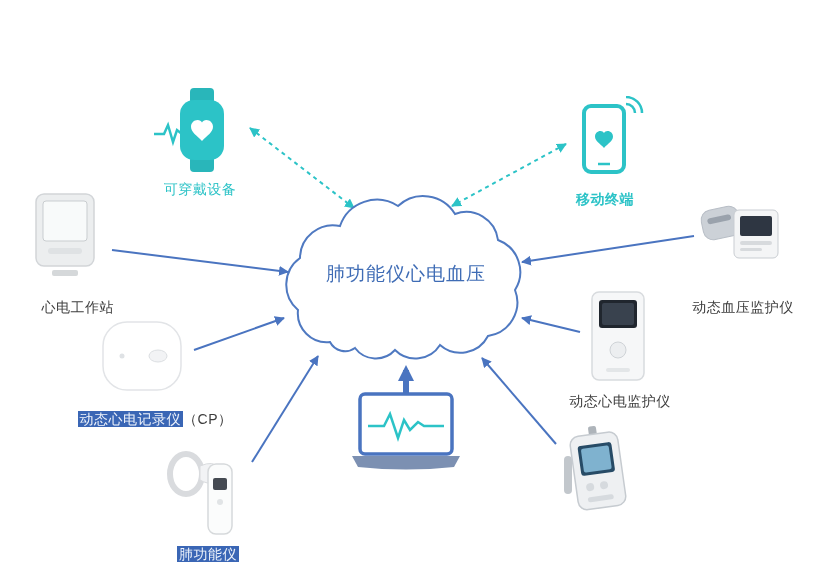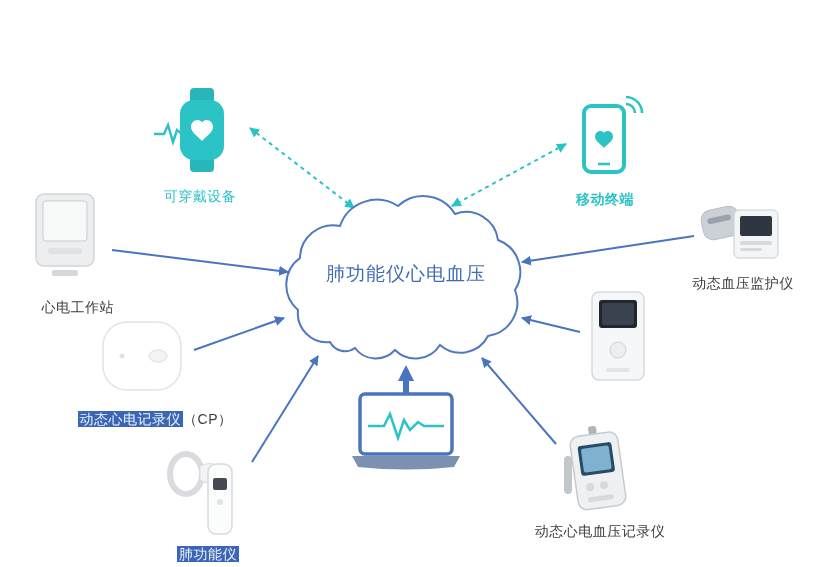--- a/index.html
+++ b/index.html
@@ -65,21 +65,21 @@
   </div>
 
   <svg class="abs" style="left:154px;top:84px;" width="92" height="92" viewBox="0 0 92 92">
     <polyline points="0,50 10,50 14,41 19,58 23,46 28,50" fill="none" stroke="#2cc3c7" stroke-width="2.5"></polyline>
     <rect x="36" y="4" width="24" height="16" rx="4" fill="#29b6ba"></rect>
     <rect x="36" y="72" width="24" height="16" rx="4" fill="#29b6ba"></rect>
     <rect x="26" y="16" width="44" height="60" rx="14" fill="#2cc3c7"></rect>
     <path d="M48 57 C43 51.5 37 48.5 37 42.8 C37 38.8 40 36 43.6 36 C45.6 36 47.3 37.1 48 38.6
              C48.7 37.1 50.4 36 52.4 36 C56 36 59 38.8 59 42.8 C59 48.5 53 51.5 48 57 Z" fill="#ffffff"></path>
   </svg>
-  <div class="label teal" style="left:150px;top:180px;width:100px;margin-top:7px;">可穿戴设备</div>
+  <div class="label teal" style="left:150px;top:180px;width:100px;">可穿戴设备</div>
 
   <svg class="abs" style="left:574px;top:96px;" width="72" height="84" viewBox="0 0 72 84">
     <rect x="10" y="10" width="40" height="66" rx="7" fill="#ffffff" stroke="#2cc3c7" stroke-width="4"></rect>
     <line x1="24" y1="68" x2="36" y2="68" stroke="#2cc3c7" stroke-width="2.5"></line>
     <path d="M30 52 C26 47.6 21 45.2 21 40.6 C21 37.3 23.5 35 26.4 35 C28 35 29.4 35.9 30 37.1
              C30.6 35.9 32 35 33.6 35 C36.5 35 39 37.3 39 40.6 C39 45.2 34 47.6 30 52 Z" fill="#2cc3c7"></path>
     <path d="M52 8 a9 9 0 0 1 9 9" fill="none" stroke="#2cc3c7" stroke-width="2.5"></path>
     <path d="M52 1 a16 16 0 0 1 16 16" fill="none" stroke="#2cc3c7" stroke-width="2.5"></path>
   </svg>
   <div class="label teal" style="left:560px;top:190px;width:90px;font-weight:bold;">移动终端</div>
@@ -113,43 +113,43 @@
   </div>
 
   <svg class="abs" style="left:698px;top:192px;" width="88" height="80" viewBox="0 0 88 80">
     <rect x="4" y="16" width="38" height="30" rx="10" fill="#ccd1d7" stroke="#b8bec6" transform="rotate(-12 23 31)"></rect>
     <rect x="10" y="24" width="24" height="6" rx="3" fill="#9aa2ac" transform="rotate(-12 23 31)"></rect>
     <rect x="36" y="18" width="44" height="48" rx="5" fill="#f4f5f6" stroke="#c9cdd2"></rect>
     <rect x="42" y="24" width="32" height="20" rx="2" fill="#2e3642"></rect>
     <rect x="42" y="49" width="32" height="4" rx="2" fill="#d7dadd"></rect>
     <rect x="42" y="56" width="22" height="3" rx="1.5" fill="#d7dadd"></rect>
   </svg>
-  <div class="label" style="left:688px;top:274px;width:110px;">动态血压监护仪</div>
+  <div class="label" style="left:688px;top:298px;width:110px;">动态血压监护仪</div>
 
   <svg class="abs" style="left:584px;top:288px;" width="68" height="100" viewBox="0 0 68 100">
     <rect x="8" y="4" width="52" height="88" rx="7" fill="#f6f7f8" stroke="#d8dbde" stroke-width="1.5"></rect>
     <rect x="15" y="12" width="38" height="28" rx="3" fill="#20262e"></rect>
     <rect x="18" y="15" width="32" height="22" rx="2" fill="#39424e"></rect>
     <circle cx="34" cy="62" r="8" fill="#eceef0" stroke="#cfd3d7"></circle>
     <rect x="22" y="80" width="24" height="4" rx="2" fill="#e3e6e8"></rect>
   </svg>
+  <div class="label" style="left:565px;top:392px;width:110px;">动态心电监护仪</div>
 
   <svg class="abs" style="left:554px;top:424px;" width="86" height="94" viewBox="0 0 86 94">
     <rect x="10" y="32" width="8" height="38" rx="4" fill="#c2c7cc"></rect>
     <g transform="rotate(-8 43 47)">
       <rect x="40" y="2" width="8" height="12" rx="2" fill="#aeb4ba"></rect>
       <rect x="20" y="10" width="48" height="74" rx="9" fill="#eef0f2" stroke="#c6cbd0" stroke-width="1.5"></rect>
       <rect x="27" y="20" width="34" height="30" rx="3" fill="#274b66"></rect>
       <rect x="30" y="23" width="28" height="24" rx="2" fill="#7fb2cf"></rect>
       <circle cx="34" cy="62" r="4" fill="#d6dade"></circle>
       <circle cx="48" cy="62" r="4" fill="#d6dade"></circle>
       <rect x="30" y="72" width="26" height="5" rx="2.5" fill="#d6dade"></rect>
     </g>
   </svg>
-  <div class="label" style="left:530px;top:522px;width:140px;">动态心电血压记录仪</div>
 
   <svg class="abs" style="left:346px;top:392px;" width="120" height="80" viewBox="0 0 120 80">
     <rect x="14" y="2" width="92" height="60" rx="5" fill="#ffffff" stroke="#4a74c0" stroke-width="3.5"></rect>
     <polyline points="22,34 38,34 44,22 52,46 58,28 64,38 72,30 78,34 98,34" fill="none" stroke="#2cc3c7" stroke-width="2.5"></polyline>
     <path d="M6 64 L114 64 L108 75 Q60 80 12 75 Z" fill="#7c90b2"></path>
   </svg>
 
 </div>
 
 </body></html>

